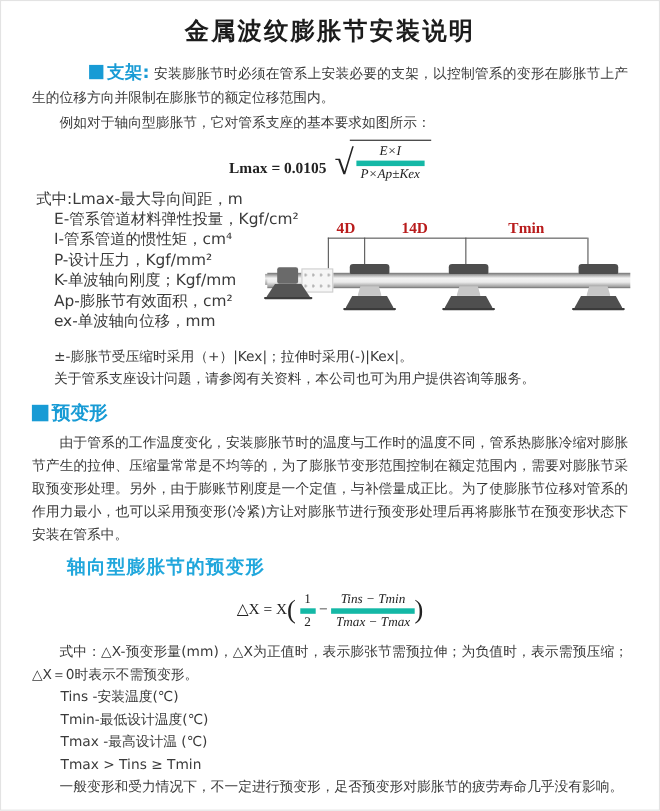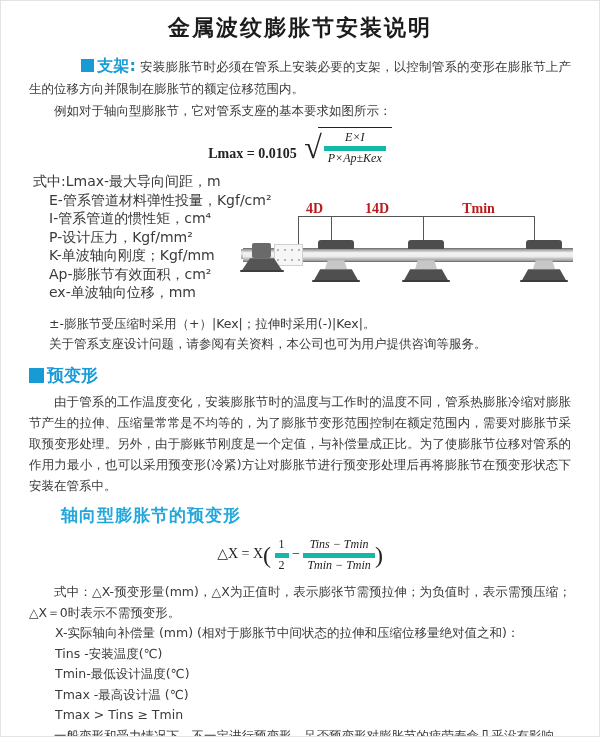--- a/index.html
+++ b/index.html
@@ -152,26 +152,25 @@
   <div class="sub-head ax-head">轴向型膨胀节的预变形</div>
   <div class="formula f2">
     <span>△X = X</span><span class="bigp">(</span>
     <span class="frac">
       <span class="num">1</span>
       <span class="den">2</span>
     </span>
     <span>−</span>
     <span class="frac it">
       <span class="num">Tins − Tmin</span>
-      <span class="den">Tmin − Tmin</span>
+      <span class="den">Tmax − Tmax</span>
     </span><span class="bigp">)</span>
   </div>
   <div class="p indent">式中：△X-预变形量(mm)，△X为正值时，表示膨张节需预拉伸；为负值时，表示需预压缩；△X＝0时表示不需预变形。</div>
   <div class="lines">
-    <div class="p" style="padding-left:26px;">X-实际轴向补偿量 (mm) (相对于膨胀节中间状态的拉伸和压缩位移量绝对值之和)：</div>
     <div class="p" style="padding-left:26px;">Tins -安装温度(℃)</div>
     <div class="p" style="padding-left:26px;">Tmin-最低设计温度(℃)</div>
     <div class="p" style="padding-left:26px;">Tmax -最高设计温 (℃)</div>
     <div class="p" style="padding-left:26px;">Tmax &gt; Tins ≥ Tmin</div>
     <div class="p indent">一般变形和受力情况下，不一定进行预变形，足否预变形对膨胀节的疲劳寿命几乎没有影响。</div>
   </div>
 
 </div>
 
 </body></html>

